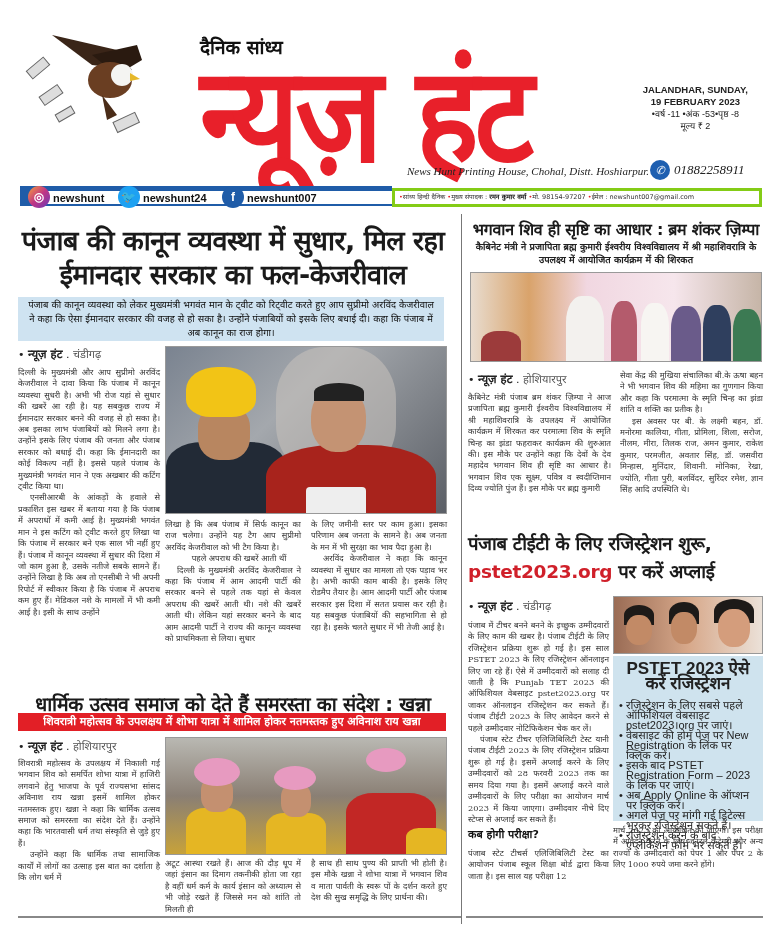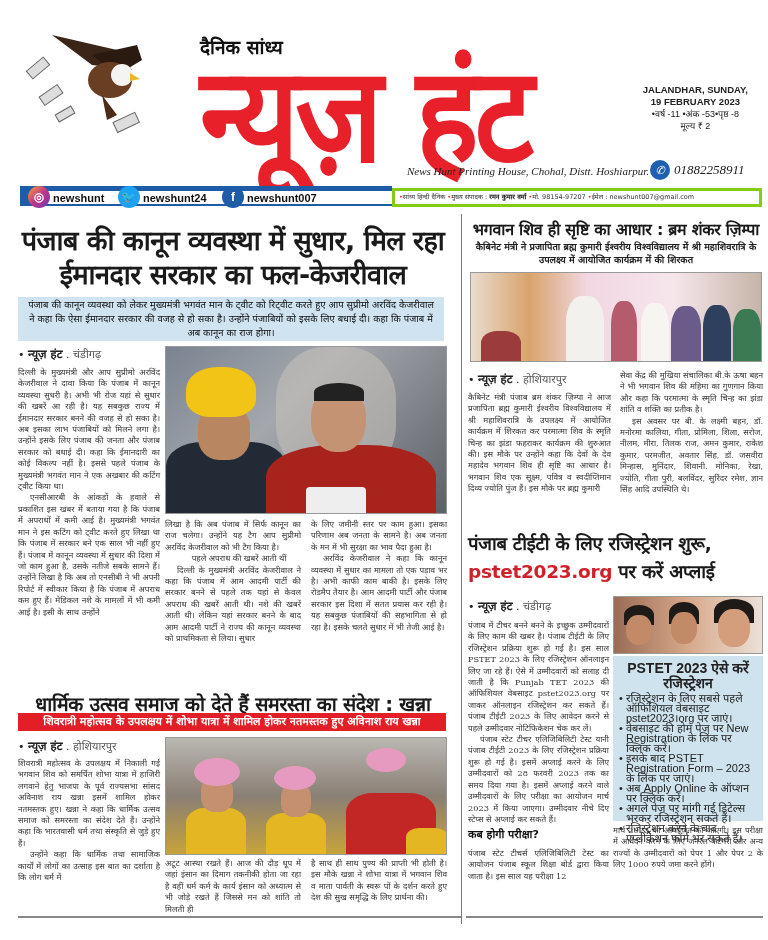--- a/index.html
+++ b/index.html
@@ -57,21 +57,21 @@
 .rh1{left:468px;top:218px;width:296px;font-size:16px;font-weight:bold;text-align:center;color:#1a1a1a;letter-spacing:-.3px}
 .rdeck{left:468px;top:240px;width:296px;font-size:9.5px;line-height:13px;text-align:center;color:#222;font-weight:bold}
 .ph3{left:470px;top:272px;width:292px;height:90px;background:linear-gradient(90deg,#e8dccf 0%,#d9a36b 20%,#f1d7e1 40%,#f6e6ec 70%,#c6b5a7 100%)}
 .ph3 .p{position:absolute;bottom:0;border-radius:40% 40% 0 0}
 .rh2{left:468px;top:530px;width:296px;font-size:18.5px;line-height:28px;font-weight:bold;text-align:left;color:#1a1a1a;letter-spacing:-.3px}
 .rh2 .url{color:#d0202a}
 .ph4{left:613px;top:596px;width:150px;height:58px;background:linear-gradient(90deg,#9a6c55,#d7a88a,#ebe1d8)}
 .ph4 .fc{position:absolute;border-radius:45%;background:#c28a66}
 .ph4 .hr{position:absolute;border-radius:50% 50% 0 0;background:#1d1a18}
 .box{left:613px;top:656px;width:150px;height:165px;background:#cfe3ee;padding:5px 6px;font-family:"Liberation Sans",sans-serif}
-.box h3{font-size:14px;line-height:15px;text-align:center;color:#222;font-weight:bold;margin-bottom:2px}
+.box h3{font-size:17px;line-height:15px;text-align:center;color:#222;font-weight:bold;margin-bottom:9px}
 .box li{font-size:11px;line-height:10px;color:#222;list-style:none;padding-left:7px;text-indent:-7px}
 .box li::before{content:"• "}
 .sub{font-size:11px;font-weight:bold;color:#111}
 </style>
 </head>
 <body>
 
 <div class="abs eagle">
   <svg width="140" height="110" viewBox="0 0 140 110">
     <path d="M30 10 L95 25 L110 45 L70 40 Z" fill="#3a2518"></path>

